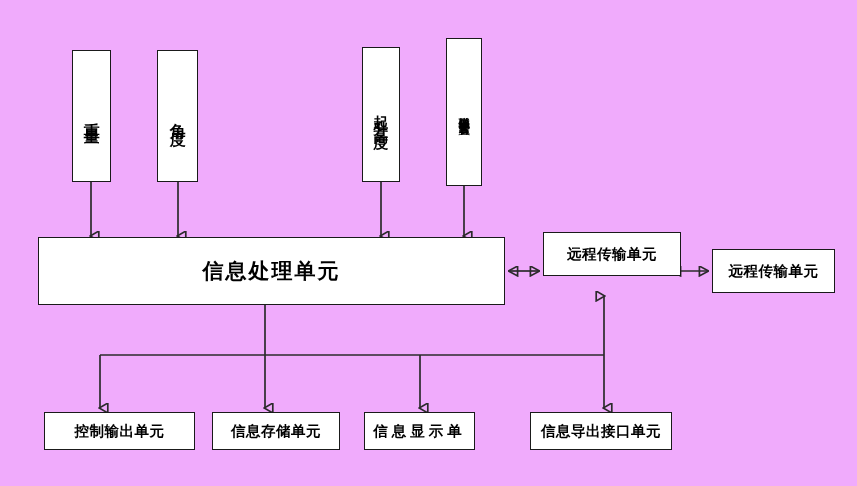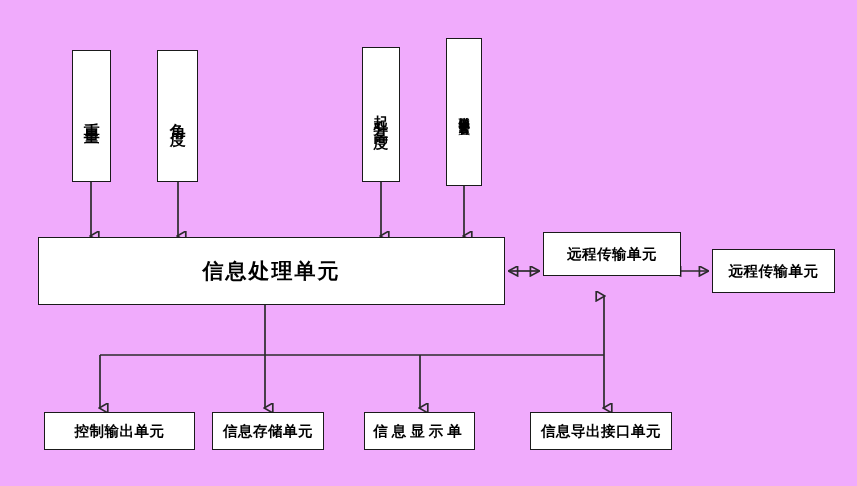--- a/index.html
+++ b/index.html
@@ -155,21 +155,21 @@
   </div>
 
   <div class="node rt-node" style="left:712px; top:249px; width:123px; height:44px;">
     <span class="lbl">远程传输单元</span>
   </div>
 
   <div class="node bottom-node" style="left:44px; top:412px; width:151px; height:38px;">
     <span class="lbl">控制输出单元</span>
   </div>
 
-  <div class="node bottom-node" style="left:212px; top:412px; width:112px; height:38px;">
+  <div class="node bottom-node" style="left:212px; top:412px; width:128px; height:38px;">
     <span class="lbl">信息存储单元</span>
   </div>
 
   <div class="node bottom-node" style="left:530px; top:412px; width:142px; height:38px;">
     <span class="lbl">信息导出接口单元</span>
   </div>
 
   <div class="node bottom-node spaced" style="left:364px; top:412px; width:111px; height:38px;">
     <span class="lbl">信息显示单</span>
   </div>

